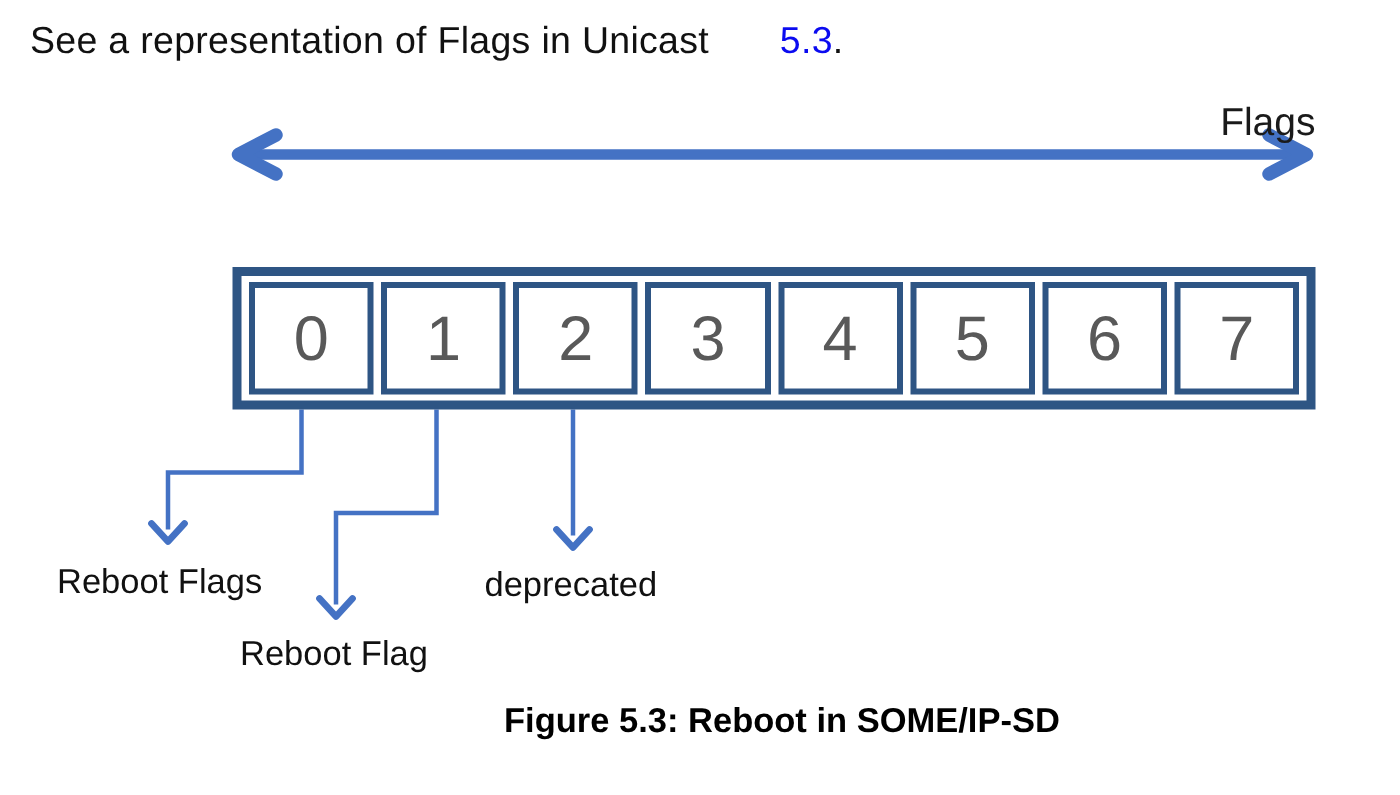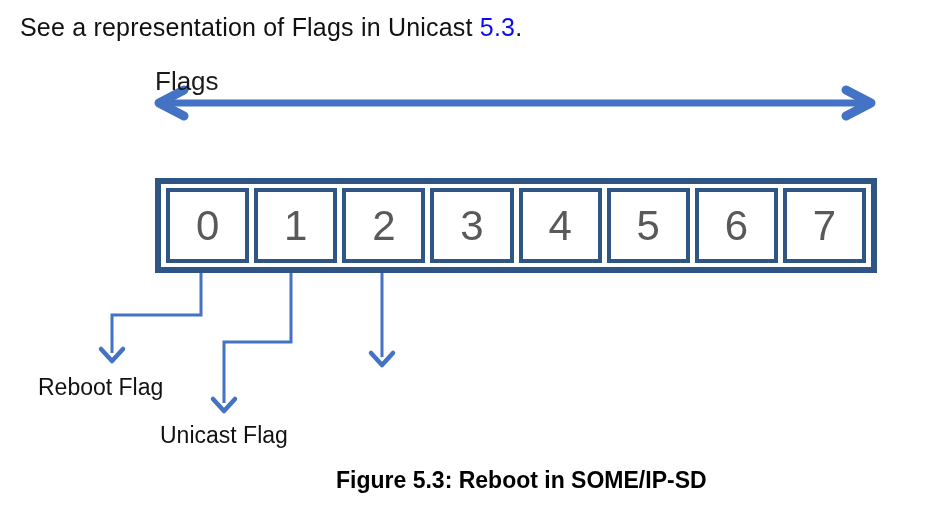--- a/index.html
+++ b/index.html
@@ -16,24 +16,24 @@
     background:#ffffff;
     font-family:"Liberation Sans", sans-serif;
     overflow:hidden;
   }
   .abs{position:absolute;}
   #intro{
     left:20px;top:13px;
     font-size:25px;color:var(--text-black);
     white-space:nowrap;letter-spacing:0.2px;
   }
-  #intro .fig-link{color:var(--link-blue);cursor:pointer;}
+  #intro .fig-link{color:var(--link-blue);cursor:pointer;margin-left:40px;}
   #flags-label{
     left:155px;top:66px;width:722px;
-    text-align:left;font-size:26px;color:#1a1a1a;
+    text-align:right;font-size:26px;color:#1a1a1a;
   }
   #diagram-svg{left:0;top:0;}
   #bit-row{
     left:155px;top:178px;width:722px;height:95px;
     box-sizing:border-box;
     border:6px solid var(--box-border-blue);
     padding:4px 5px;
     display:flex;gap:5px;
     background:#fff;
   }
@@ -99,20 +99,21 @@
     <div class="bit-cell">0</div>
     <div class="bit-cell">1</div>
     <div class="bit-cell">2</div>
     <div class="bit-cell">3</div>
     <div class="bit-cell">4</div>
     <div class="bit-cell">5</div>
     <div class="bit-cell">6</div>
     <div class="bit-cell">7</div>
   </div>
 
-  <div id="annotation-reboot" class="abs flag-annotation">Reboot Flag</div>
-  <div id="annotation-unicast" class="abs flag-annotation">Unicast Flag</div>
+  <div id="annotation-reboot" class="abs flag-annotation">Reboot Flags</div>
+  <div id="annotation-unicast" class="abs flag-annotation">Reboot Flag</div>
+  <div id="annotation-deprecated" class="abs flag-annotation">deprecated</div>
 
   <div id="figure-caption" class="abs">
     <span style="display:inline-block;width:236px;"></span><span>Figure 5.3: Reboot in SOME/IP-SD</span>
   </div>
 
 </div>
 
 </body></html>

